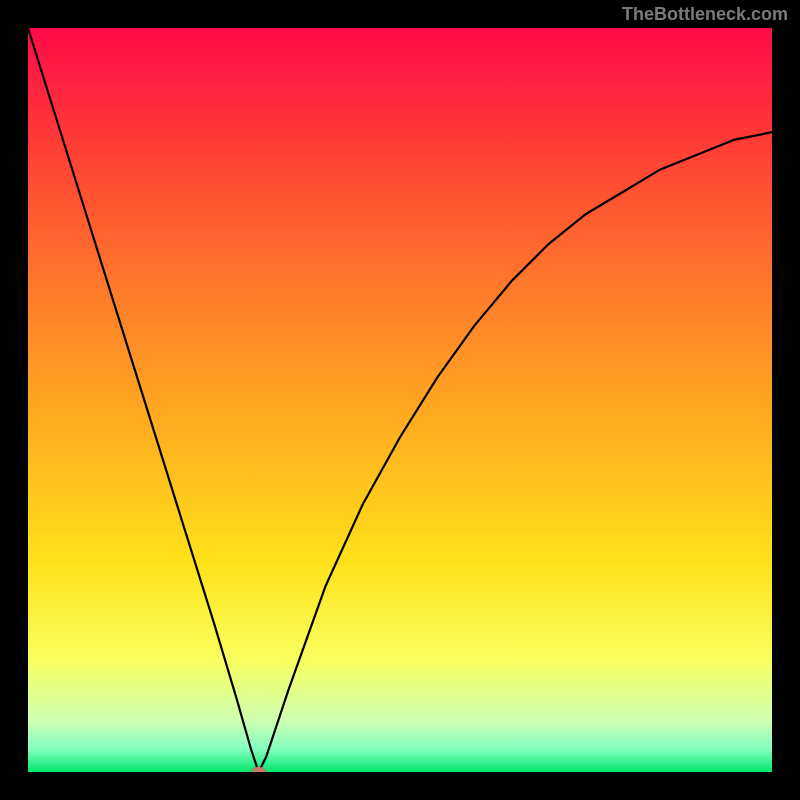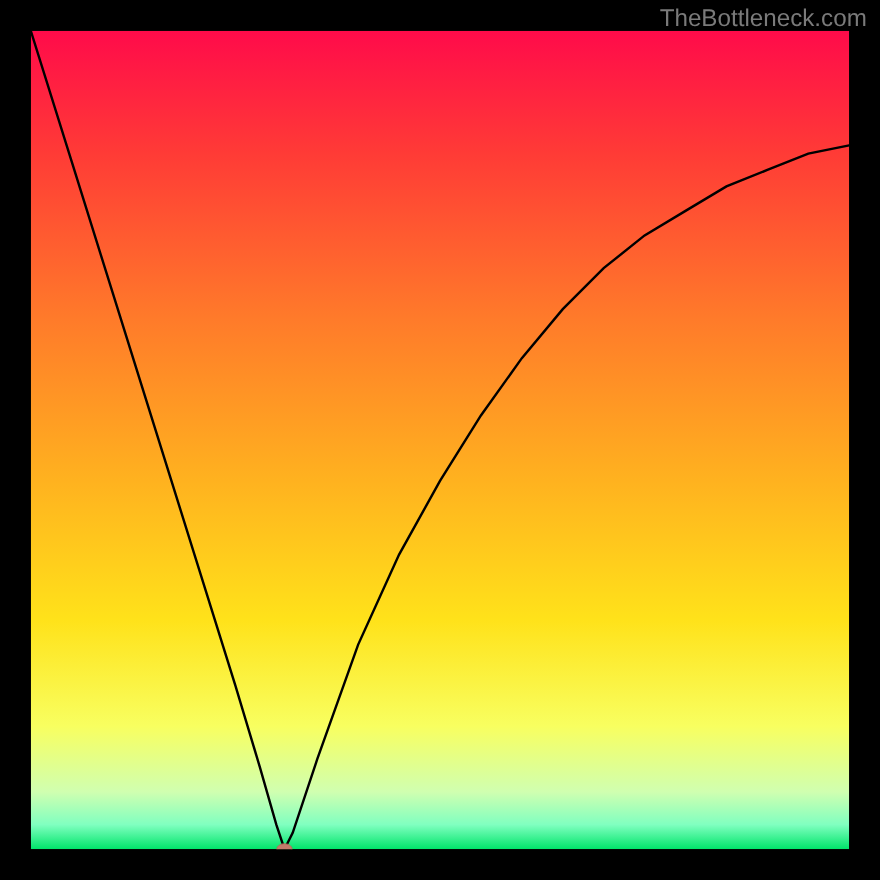--- a/index.html
+++ b/index.html
@@ -1,17 +1,17 @@
 <!DOCTYPE html>
 <html><head>
 <meta charset="utf-8">
 <style>
   * { margin: 0; padding: 0; box-sizing: border-box; }
   body { width: 800px; height: 800px; background: #000; position: relative; font-family: Arial, sans-serif; }
-  .watermark { position: absolute; top: 4px; right: 12px; color: #7a7a7a; font-size: 22px; font-weight: 400; z-index: 10; }
+  .watermark { position: absolute; top: 4px; right: 12px; color: #7a7a7a; font-size: 18px; font-weight: 700; z-index: 10; }
   .frame { position: absolute; top: 28px; left: 28px; width: 744px; height: 744px; }
   .gradient-bg { width: 100%; height: 100%; position: absolute; }
   svg.curve { position: absolute; top: 0; left: 0; width: 100%; height: 100%; }
 </style>
 </head>
 <body>
 
 <div class="watermark">TheBottleneck.com</div>
 
 <div class="frame">

